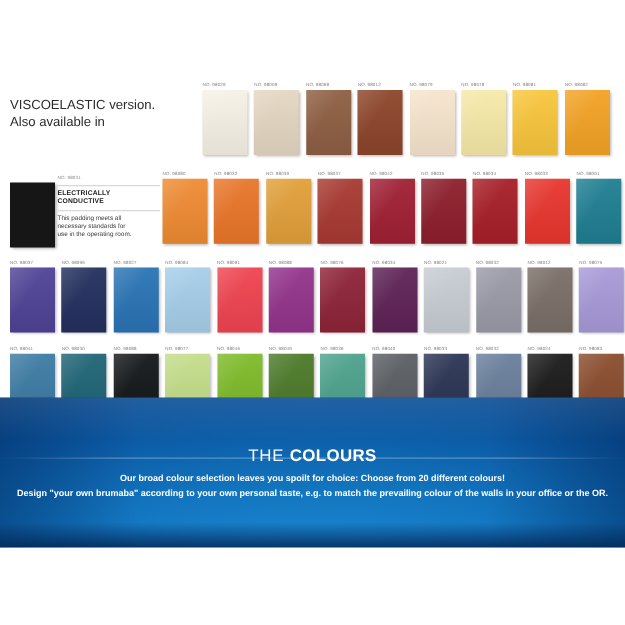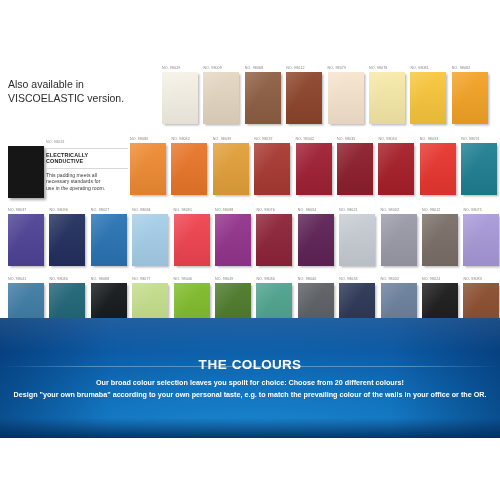--- a/index.html
+++ b/index.html
@@ -72,21 +72,21 @@
     content:"";position:absolute;left:0;top:0;width:500px;height:120px;
     background:
       linear-gradient(to bottom,rgba(255,255,255,.10) 0%,rgba(255,255,255,0) 28%),
       linear-gradient(to right,rgba(0,40,90,.42) 0%,rgba(0,40,90,0) 22%,rgba(0,40,90,0) 78%,rgba(0,40,90,.42) 100%);
   }
   .banner-title{
     position:absolute;top:39px;left:0;width:500px;text-align:center;
     color:#ffffff;font-size:13.5px;letter-spacing:.6px;line-height:15px;
     white-space:nowrap;
   }
-  .banner-title .t-light{font-weight:700;opacity:.95;}
+  .banner-title .t-light{font-weight:400;opacity:.95;}
   .banner-title .t-bold{font-weight:bold;letter-spacing:.3px;}
   .banner-rule{
     position:absolute;top:48px;height:1px;width:500px;left:0;
     background:linear-gradient(to right,rgba(255,255,255,0) 0%,rgba(255,255,255,.30) 18%,rgba(255,255,255,.30) 82%,rgba(255,255,255,0) 100%);
     z-index:0;
   }
   .banner-line{
     position:absolute;left:0;width:500px;text-align:center;
     color:#ffffff;font-size:7.2px;line-height:10px;white-space:nowrap;
   }
@@ -96,22 +96,22 @@
     position:absolute;left:0;top:100px;width:500px;height:20px;
     background:linear-gradient(to bottom,rgba(4,46,96,.0),rgba(3,40,86,.85));
   }
 </style>
 </head>
 <body>
 
 <div id="page">
 
   <div class="new-block">
+    <div class="new-line">VISCOELASTIC version.</div>
     <div class="new-line">Also available in</div>
-    <div class="new-line">VISCOELASTIC version.</div>
   </div>
 
   <div class="chip-black"></div>
 
   <div class="ec-card">
     <div class="ec-code">NO. 98031</div>
     <div class="ec-rule"></div>
     <div class="ec-title">
       <span>ELECTRICALLY</span><br>
       <span>CONDUCTIVE</span>

